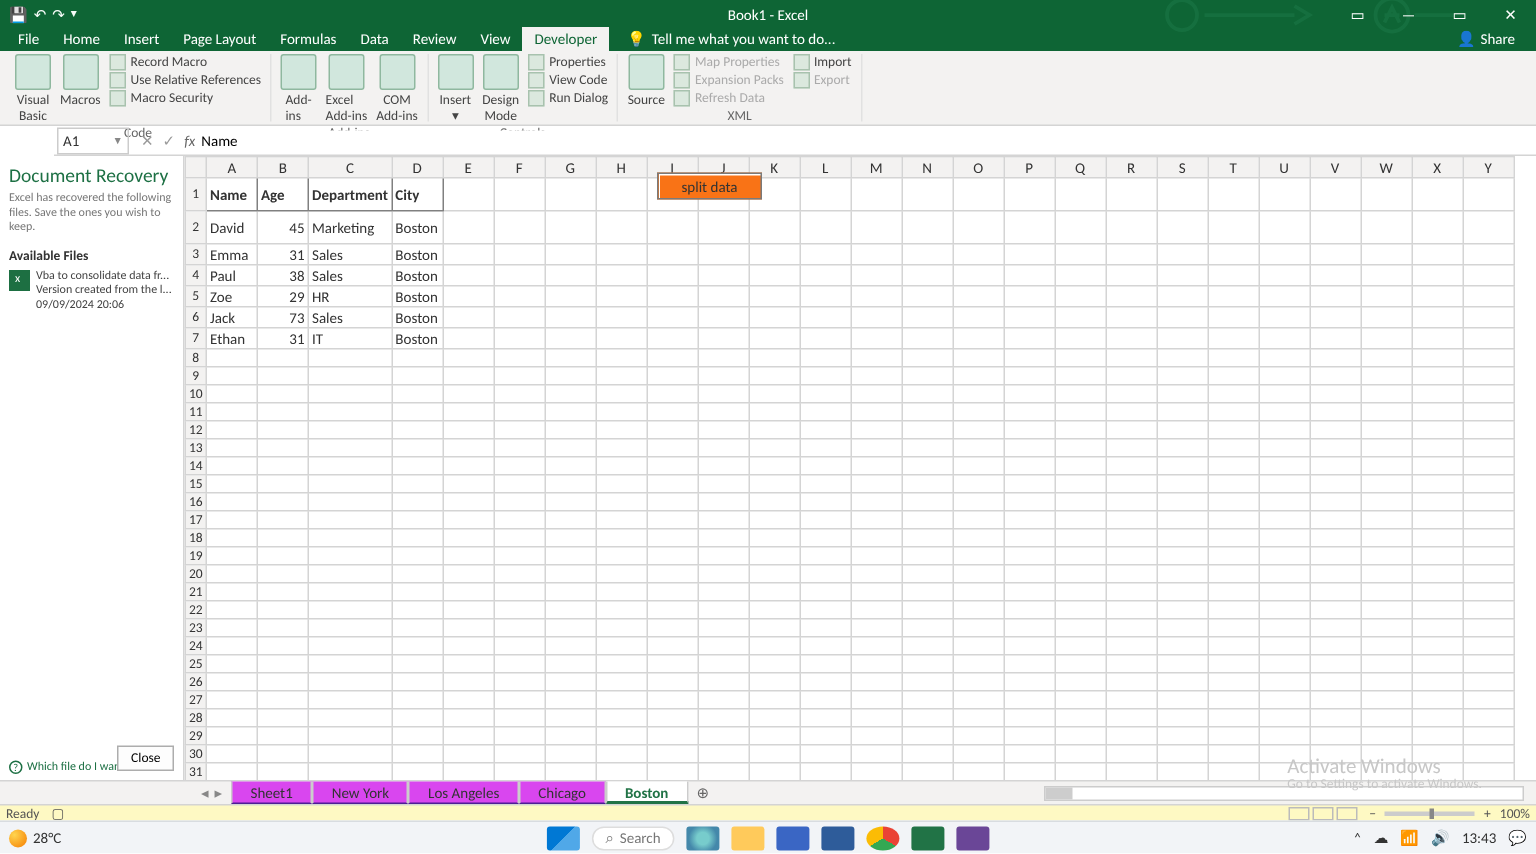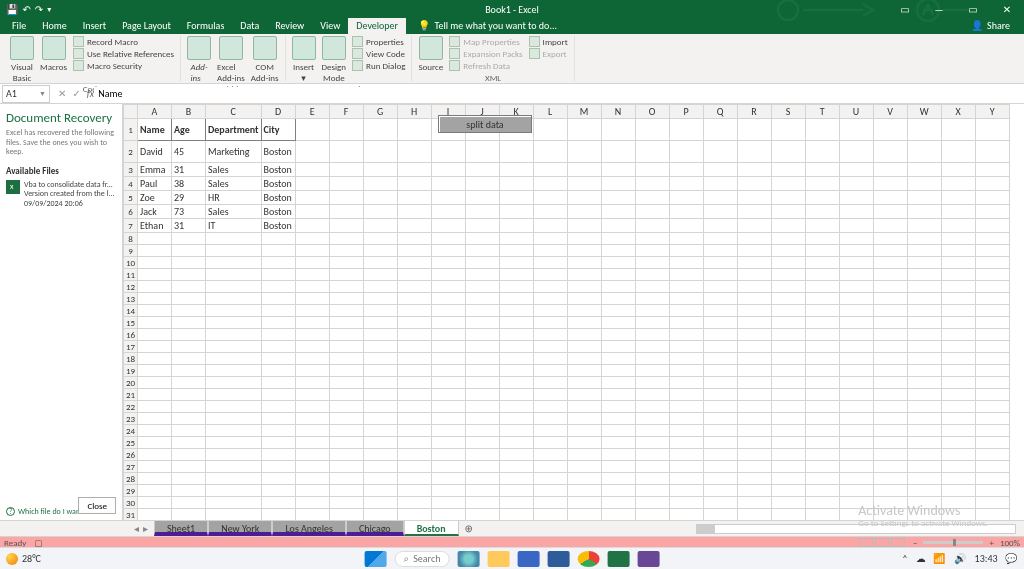--- a/index.html
+++ b/index.html
@@ -26,21 +26,21 @@
 .rgroup .label { text-align:center; font-size:9px; color:#666; }
 .rbtns { display:flex; gap:6px; align-items:flex-start; flex:1; }
 .rbtn { display:flex; flex-direction:column; align-items:center; gap:1px; cursor:pointer; }
 .rbtn .icn { width:20px; height:20px; background:#d1e7dd; border:1px solid #8fb89f; border-radius:2px; }
 .rbtn.big .icn { width:24px; height:24px; }
 .rlist { display:flex; flex-direction:column; gap:1px; font-size:9px; }
 .rlist div { display:flex; align-items:center; gap:3px; cursor:pointer; }
 .rlist .micn { width:11px; height:11px; background:#dbe8de; border:1px solid #a8c2ae; display:inline-block; }
 
 
-.fbar { height:20px; border-bottom:1px solid #d4d4d4; display:flex; align-items:center; }
+.fbar { height:20px; border-bottom:1px solid #d4d4d4; display:flex; align-items:center;margin-left:36px; }
 .namebox { width:48px; height:18px; border:1px solid #ccc; margin-left:2px; padding:0 3px; font-size:10px; display:flex; align-items:center; justify-content:space-between; }
 .fx-div { display:flex; align-items:center; gap:6px; margin-left:8px; color:#999; font-size:10px; }
 .fx-lbl { font-style:italic; color:#666; }
 .fxin { border:none; font-size:10px; padding:0 4px; flex:1; outline:none; }
 
 
 .main { display:flex; height:calc(100% - 18px - 16px - 50px - 20px - 16px - 11px - 22px); }
 
 
 .recov { width:123px; background:#fff; border-right:1px solid #d4d4d4; padding:6px 4px 4px 6px; position:relative; font-size:9px; color:#333; display:flex; flex-direction:column; }
@@ -59,36 +59,36 @@
 
 .grid-wrap { flex:1; display:flex; flex-direction:column; overflow:hidden; position:relative; }
 .grid { flex:1; overflow:hidden; }
 table { border-collapse:collapse; table-layout:fixed; }
 th,td { border:1px solid #d4d4d4; font-size:10px; padding:0; height:11px; overflow:hidden; text-overflow:ellipsis; }
 th { background:#f3f2f1; font-weight:normal; color:#333; text-align:center; }
 th.rowh { width:14px; font-size:9px; }
 th.colh { width:34px; }
 td { padding:0 2px; white-space:nowrap; }
 td.txt { text-align:left; }
-td.num { text-align:left;margin-top:45px; }
+td.num { text-align:right;margin-top:45px; }
 .selcell { border:2px solid #217346 !important; }
 .hdrcell { border:1px solid #808080 !important; text-align:center; font-weight:bold; background:#fff; }
-.btncell { position:absolute; left:315px; top:11px; width:94px; height:18px; border:1px solid #7a7a7a; background:#a3a3a3; display:flex; align-items:center; justify-content:center; font-size:10px; cursor:pointer; box-shadow:inset 1px 1px 0 #fff;text-align:center; }
+.btncell { position:absolute; left:315px; top:11px; width:70px; height:18px; border:1px solid #7a7a7a; background:#f97316; display:flex; align-items:center; justify-content:center; font-size:10px; cursor:pointer; box-shadow:inset 1px 1px 0 #fff;text-align:center; }
 
 
 .sheettabs { height:16px; border-top:1px solid #d4d4d4; display:flex; align-items:center; font-size:10px; background:#f3f2f1; }
 .sheettabs .nav { width:26px; display:flex; justify-content:center; gap:4px; color:#888; margin-left:128px; }
-.sheettabs .stab { padding:0 12px; border:1px solid #ccc; border-top:none; border-bottom:4px solid #4c1d95; background:#a3a3a3; height:15px; line-height:15px; cursor:pointer; }
+.sheettabs .stab { padding:0 12px; border:1px solid #ccc; border-top:none; border-bottom:1px solid #4c1d95; background:#d946ef; height:15px; line-height:15px; cursor:pointer; }
 .sheettabs .stab.active { background:#fff; border-bottom:2px solid #217346; color:#217346; font-weight:bold; }
 .sheettabs .plus { width:20px; text-align:center; color:#666; cursor:pointer; }
 .hscroll { flex:1; margin:0 8px; height:10px; border:1px solid #ccc; background:#fff; position:relative; max-width:320px; margin-left:auto; }
 .hscroll .thumb { position:absolute; left:0; width:18px; top:0; bottom:0; background:#cdcdcd; }
 
 
-.status { height:11px; background:#fca5a5; border-top:1px solid #d4d4d4; display:flex; align-items:center; font-size:9px; color:#555; padding:0 4px; }
+.status { height:11px; background:#fef9c3; border-top:1px solid #d4d4d4; display:flex; align-items:center; font-size:9px; color:#555; padding:0 4px; }
 .status .spacer { flex:1; }
 .view-icns { display:flex; gap:2px; margin-right:8px; }
 .view-icns div { width:14px; height:9px; border:1px solid #bbb; }
 .zoom-slider { width:60px; height:3px; background:#ccc; margin:0 6px; position:relative; }
 .zoom-slider .zt { position:absolute; left:50%; top:-2px; width:3px; height:7px; background:#888; }
 
 
 .activate { position:absolute; right:36px; bottom:41px; color:#c7c7c7; text-align:left; font-size:14px; line-height:1.1; pointer-events:none; }
 .activate .sub { font-size:9px; }
 
@@ -177,21 +177,21 @@
             <span>Macro Security</span>
           </div>
       </div>
     </div>
     <div class="label">Code</div>
   </div>
   <div class="rgroup">
     <div class="rbtns">
       <div class="rbtn big">
           <div class="icn"></div>
-          <div style="white-space:pre;text-align:left;font-style:italic;">Add-
+          <div style="white-space:pre;text-align:left;">Add-
 ins</div>
         </div>
       <div class="rbtn big">
           <div class="icn"></div>
           <div style="white-space:pre;text-align:left;">Excel
 Add-ins</div>
         </div>
       <div class="rbtn big">
           <div class="icn"></div>
           <div style="white-space:pre;text-align:center;">COM

